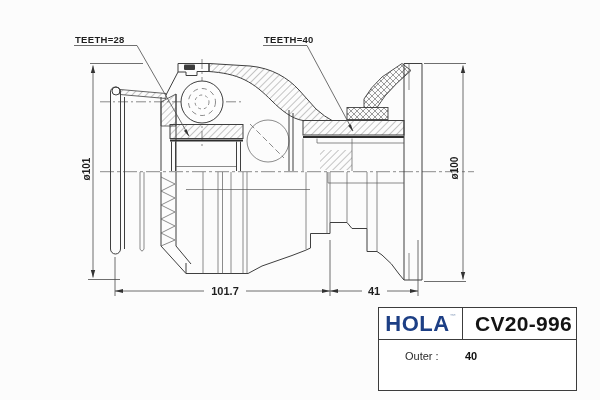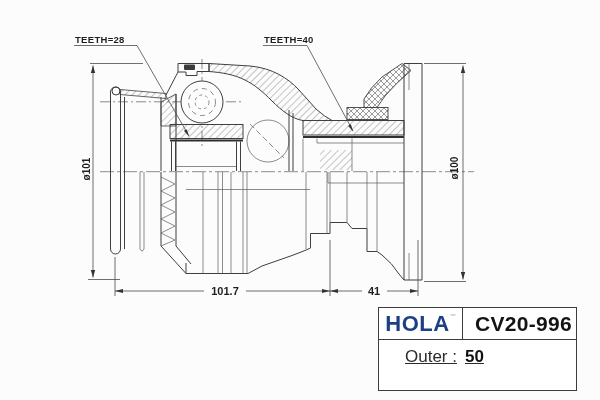--- a/index.html
+++ b/index.html
@@ -10,21 +10,21 @@
   .info-box{position:absolute;left:378px;top:307px;width:199px;height:84px;
             background:#ffffff;border:1.6px solid #3c3c3c;box-sizing:border-box;}
   .info-top{display:flex;height:31px;border-bottom:1.6px solid #3c3c3c;}
   .logo-cell{width:84px;border-right:1.6px solid #3c3c3c;box-sizing:border-box;
              display:flex;align-items:center;justify-content:center;}
   .brand{color:#1d3f85;font-weight:bold;font-size:22px;letter-spacing:.5px;line-height:1;}
   .tm{color:#9fb0c9;font-size:6px;vertical-align:top;position:relative;top:-8px;font-weight:bold;}
   .pn-cell{flex:1;display:flex;align-items:center;justify-content:center;}
   .part-number{color:#141414;font-weight:bold;font-size:21px;letter-spacing:.3px;line-height:1;margin-left:8px;}
   .info-specs{padding:11px 0 0 26px;}
-  .spec-row{display:flex;font-size:17px;line-height:11.6px;color:#2b2b2b;text-decoration:underline;}
+  .spec-row{display:flex;font-size:11px;line-height:11.6px;color:#2b2b2b;}
   .spec-label{width:60px;}
   .spec-value{font-weight:bold;color:#111;}
   
   .ln{stroke:#3f3f3f;stroke-width:1;fill:none;}
   .thin{stroke:#5a5a5a;stroke-width:.7;fill:none;}
   .dim{stroke:#4a4a4a;stroke-width:.8;fill:none;}
   .dimtxt{font-family:"Liberation Sans",sans-serif;font-weight:bold;fill:#1f1f1f;}
   .arrow{fill:#333;stroke:none;}
   .dark{stroke:#2e2e2e;stroke-width:2.1;fill:none;}
 </style>
@@ -165,18 +165,18 @@
       <span class="brand">HOLA</span>
           <span class="tm">™</span>
     </div>
     <div class="pn-cell">
       <span class="part-number">CV20-996</span>
     </div>
   </div>
   <div class="info-specs">
     <div class="spec-row">
       <span class="spec-label">Outer :</span>
-      <span class="spec-value">50</span>
+      <span class="spec-value">40</span>
     </div>
   </div>
 </div>
 
 </div>
 
 </body></html>

